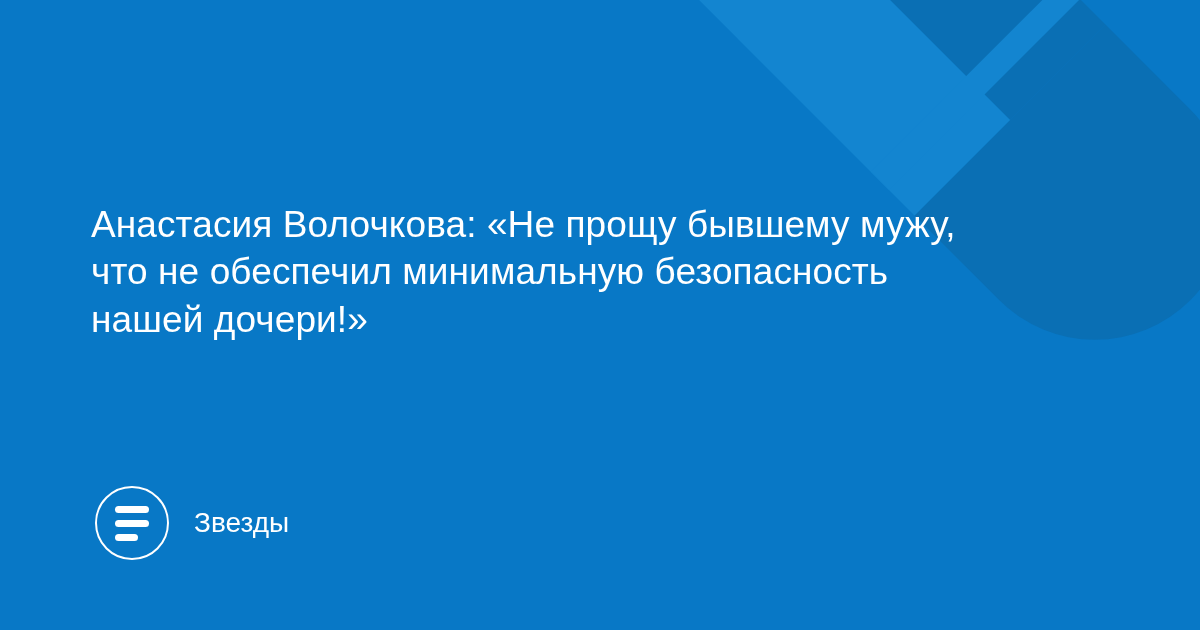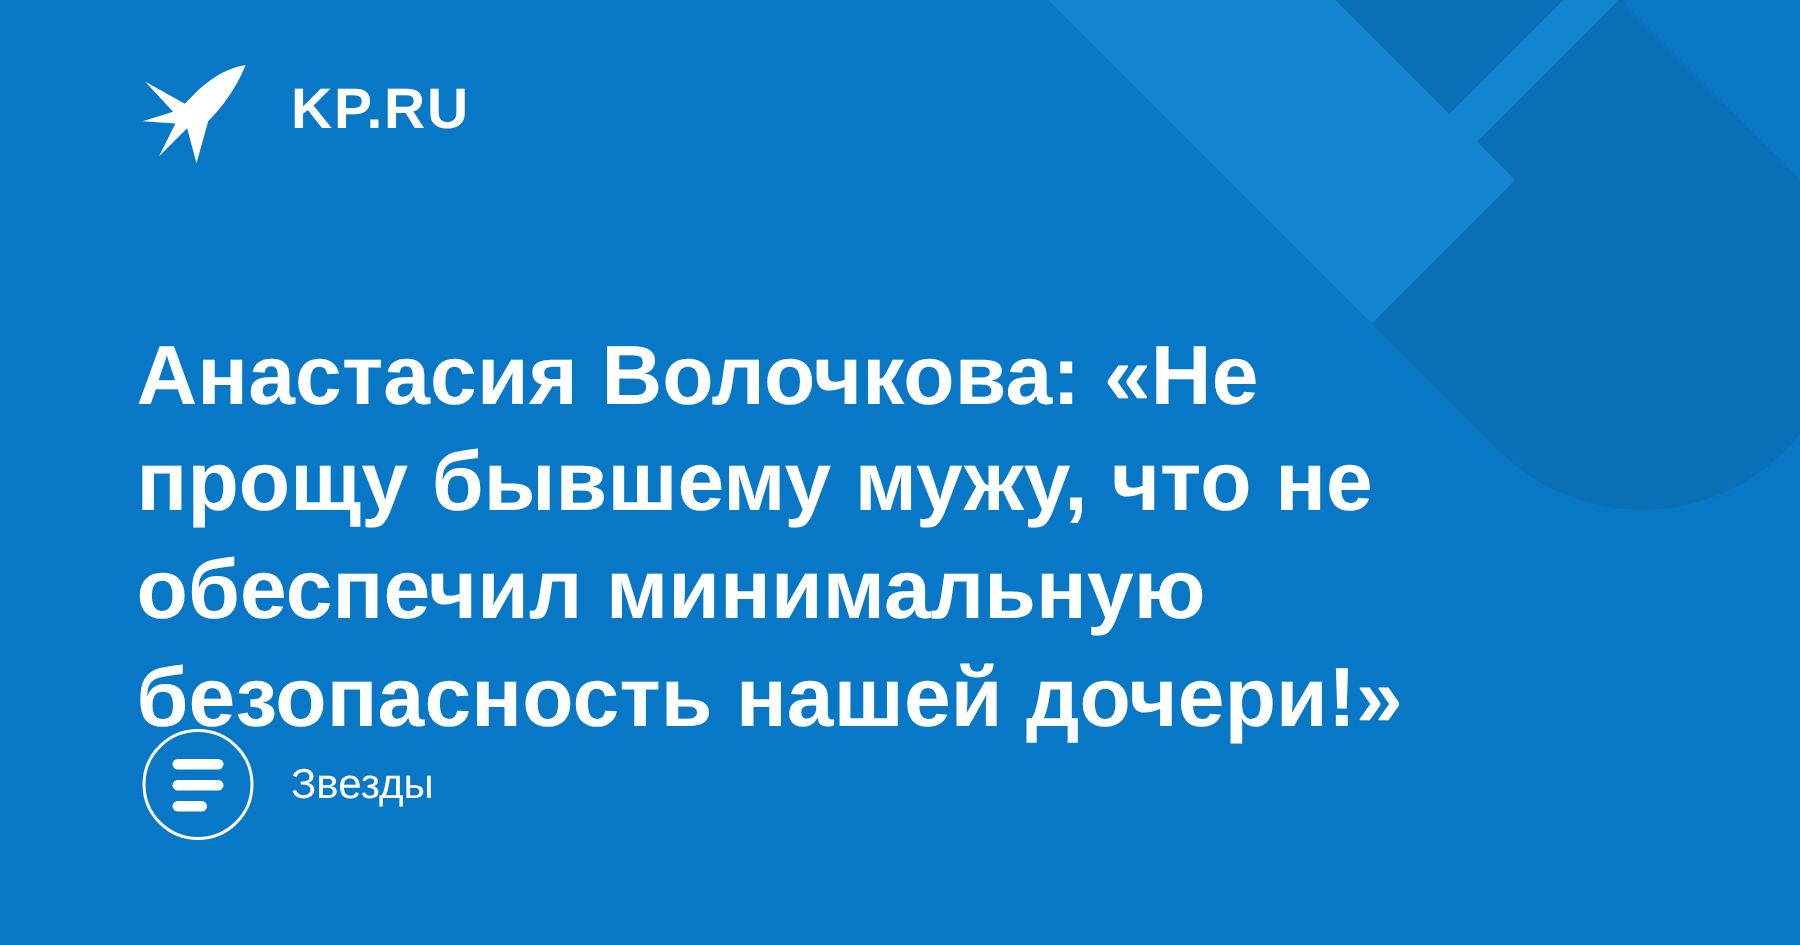--- a/index.html
+++ b/index.html
@@ -71,22 +71,22 @@
   }
 
   
   .headline {
     position: absolute;
     left: 91px;
     top: 176px;
     width: 900px;
     z-index: 3;
     color: #ffffff;
-    font-size: 56px;
-    font-weight: bold;
+    font-size: 37px;
+    font-weight: normal;
     line-height: 1.28;
     letter-spacing: 0.1px;
     font-family: "Liberation Sans", "DejaVu Sans", sans-serif;
     word-wrap: break-word;
   }
 
   
   .rubric {
     position: absolute;
     left: 95px;
@@ -155,28 +155,20 @@
           <rect x="-135" y="470" width="270" height="22" fill="#0878C6"></rect>
 
           <path d="M -135 492 L 0 492 L 0 690 Z" fill="#0A6FB4"></path>
 
           <path d="M 0 492 L 135 492 L 0 690 Z" fill="#1385D0"></path>
         </g>
       </g>
     </svg>
   </div>
 
-  <div class="header">
-    <span class="logo-bird">
-      <svg viewBox="0 0 100 100" xmlns="http://www.w3.org/2000/svg" aria-hidden="true">
-        <path fill="#ffffff" d="M92 12 C78 14 64 22 52 33 L40 45 L6 26 L30 52 L4 60 L32 62 L18 90 L42 66 L50 96 L60 60 C72 48 84 32 92 12 Z"></path>
-      </svg>
-    </span>
-    <span class="logo-word">KP.RU</span>
-  </div>
 
   <h1 class="headline">Анастасия Волочкова: «Не прощу бывшему мужу, что не обеспечил минимальную безопасность нашей дочери!»</h1>
 
   <div class="rubric">
     <span class="rubric-circle">
       <span class="bar bar-1"></span>
       <span class="bar bar-2"></span>
       <span class="bar bar-3"></span>
     </span>
     <span class="rubric-label">Звезды</span>

